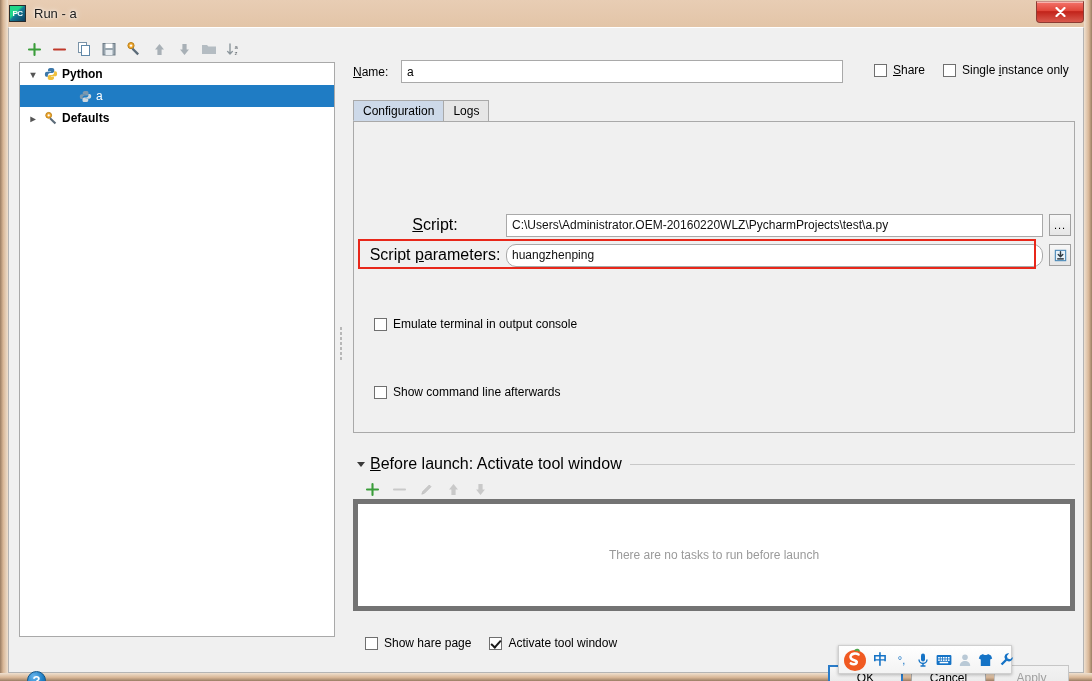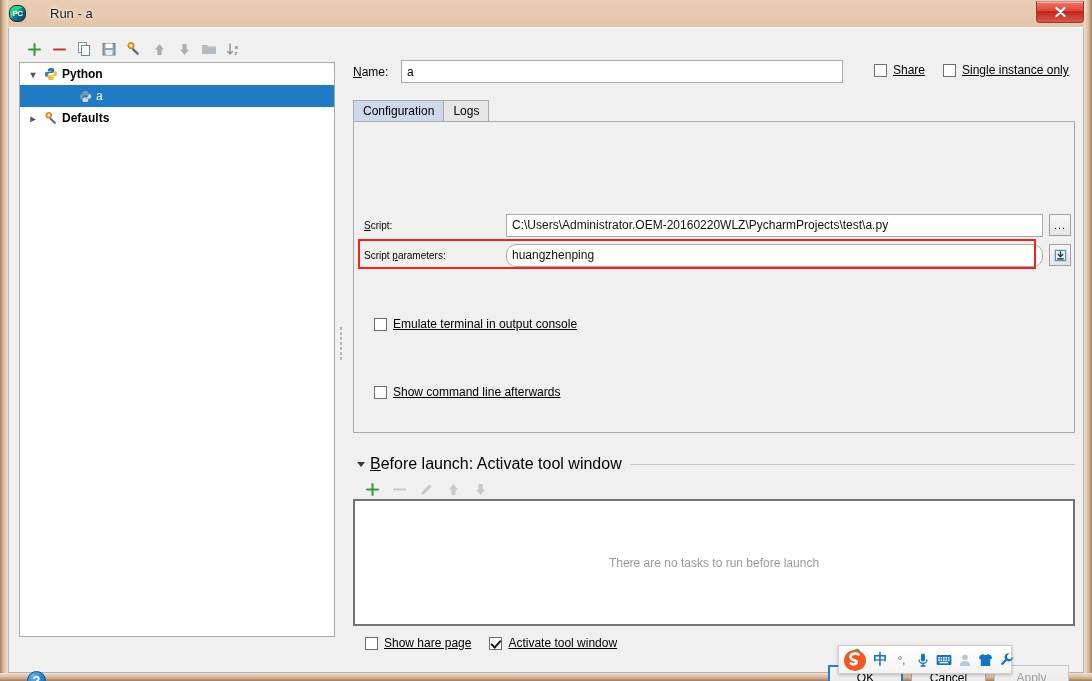--- a/index.html
+++ b/index.html
@@ -30,28 +30,28 @@
   #titlebar {
     position: absolute; left: 0; top: 0;
     width: 1092px; height: 27px;
     display: flex; align-items: center;
   }
   #app-icon {
     margin-left: 9px;
     width: 17px; height: 17px;
     border: 1px solid #2b2b2b;
     background: linear-gradient(135deg, #21d789 0%, #21d789 38%, #147a94 50%, #0d3c5e 100%);
-    border-radius: 7px;
+    border-radius: 0;
     display: flex; align-items: center; justify-content: center;
     font-size: 8px; font-weight: bold; color: #ffffff;
     letter-spacing: -0.5px;
     font-family: "Liberation Sans", sans-serif;
   }
   #title-text {
-    margin-left: 24px;
+    margin-left: 8px;
     font-size: 13px;
     color: #1a1a1a;
     text-shadow: 0 0 3px rgba(255,255,255,.95), 0 0 6px rgba(255,255,255,.85);
   }
   #close-btn {
     position: absolute; right: 8px; top: 1px;
     width: 48px; height: 22px;
     border: 1px solid #8d3b33;
     border-top-color: #c98d86;
     border-radius: 0 0 4px 4px;
@@ -138,21 +138,21 @@
   #name-label { font-size: 12px; width: 48px; }
   #name-input {
     width: 442px; height: 23px;
     border: 1px solid #a9a9a9;
     background: #fff;
     padding: 0 5px;
     font-family: "Liberation Sans", sans-serif;
     font-size: 12px;
     outline: none;
   }
-  .cbrow { display: inline-flex; align-items: center; cursor: pointer; text-decoration: underline; }
+  .cbrow { display: inline-flex; align-items: center; cursor: pointer; }
   .cbox {
     width: 13px; height: 13px;
     border: 1px solid #6f6f6f;
     background: #fff;
     display: inline-block; position: relative;
     flex: none;
   }
   .cbox.checked::after {
     content: "";
     position: absolute; left: 3px; top: 0px;
@@ -196,21 +196,21 @@
     width: 722px; height: 312px;
     background: #f0f0f0;
     border: 1px solid #a9a9a9;
   }
   .field-row {
     position: absolute;
     left: 10px;
     display: flex; align-items: center;
     height: 24px;
   }
-  .field-label { font-size: 10px; }
+  .field-label { font-size: 16px; text-align: center; }
   .field-input {
     height: 23px;
     border: 1px solid #a9a9a9;
     background: #fff;
     padding: 0 5px;
     font-family: "Liberation Sans", sans-serif;
     font-size: 12px;
     outline: none;
     color: #111;
   }
@@ -270,23 +270,23 @@
     display: flex; align-items: center;
     cursor: pointer;
   }
   #bl-toolbar {
     position: absolute; left: 8px; top: 440px;
     height: 26px;
     display: flex; align-items: center; gap: 5px;
   }
   #bl-box {
     position: absolute; left: 0; top: 463px;
-    width: 722px; height: 127px;
+    width: 722px; height: 112px;
     background: #ffffff;
-    border: 2px solid #737373;
+    border: 5px solid #737373;
     display: flex; align-items: center; justify-content: center;
   }
   #bl-empty { color: #9a9a9a; font-size: 12px; }
 
   #bottom-cbs {
     position: absolute; left: 12px; top: 600px;
     display: flex; align-items: center; gap: 18px;
   }
 
   

